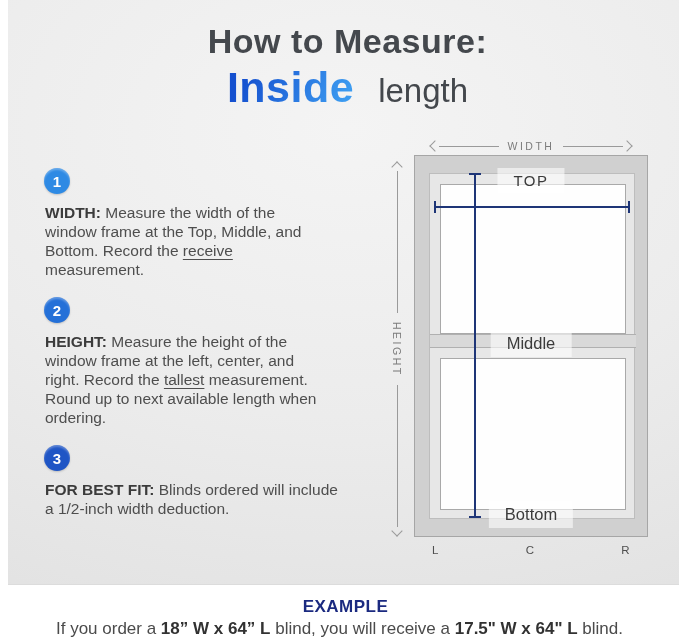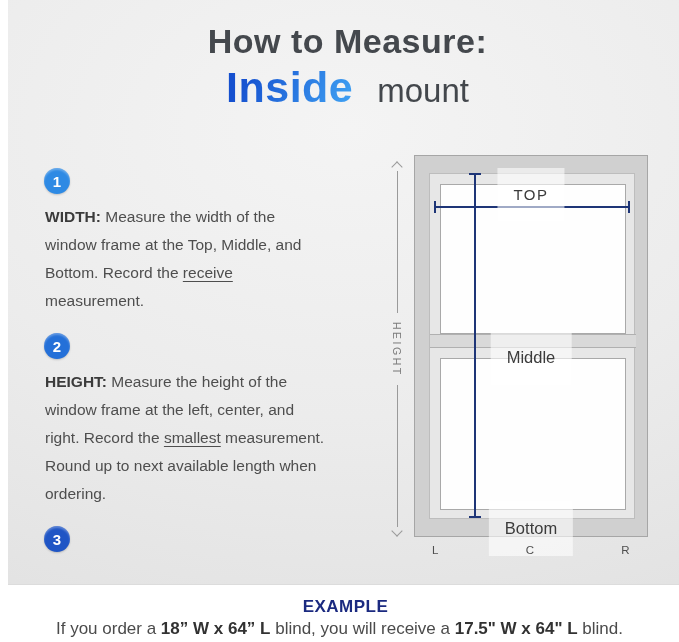--- a/index.html
+++ b/index.html
@@ -20,21 +20,21 @@
     -webkit-background-clip:text;background-clip:text;color:transparent;}
   .t2 .sfx{font-size:33px;font-weight:500;color:#43474c;}
 
   
   #steps{position:absolute;left:33px;top:168px;width:348px;}
   .step{margin-bottom:18px;}
   .badge{width:26px;height:26px;border-radius:50%;color:#fff;font-size:15px;font-weight:700;
     display:flex;align-items:center;justify-content:center;
     box-shadow:inset 0 2px 2px rgba(255,255,255,.28), 0 1px 2px rgba(0,0,0,.18);
     margin-left:3px;margin-bottom:9px;}
-  .desc{font-size:15.5px;line-height:28px;color:#4e4e4e;white-space:pre-line;margin-left:4px;}
+  .desc{font-size:15.5px;line-height:19px;color:#4e4e4e;white-space:pre-line;margin-left:4px;}
   .desc .b{font-weight:700;color:#3b3b3b;}
   .desc .u{text-decoration:underline;text-underline-offset:3px;}
 
   
   .diagram{position:absolute;left:376px;top:132px;width:296px;height:450px;}
 
   .harrow{position:absolute;left:47px;top:8px;width:200px;display:flex;align-items:center;}
   .harrow .line{flex:1;height:1px;background:#9a9a9a;}
   .harrow .txt{padding:0 9px;font-size:10.5px;letter-spacing:2.5px;color:#7c7c7c;font-weight:500;}
   .chev{width:7px;height:7px;border:0 solid #9a9a9a;border-width:0 0 1.5px 1.5px;display:inline-block;flex:none;}
@@ -57,21 +57,21 @@
   .rail{position:absolute;left:0;top:160px;width:206px;height:14px;box-sizing:border-box;
     background:#d9d9d9;border-top:1px solid #b0b0b0;border-bottom:1px solid #b0b0b0;}
 
   .vline{position:absolute;left:59px;top:17px;width:2px;height:345px;background:var(--measure);}
   .vline::before,.vline::after{content:"";position:absolute;left:-5px;width:12px;height:2px;background:var(--measure);}
   .vline::before{top:0;} .vline::after{bottom:0;}
   .hline{position:absolute;left:19px;top:50px;width:196px;height:2px;background:var(--measure);}
   .hline::before,.hline::after{content:"";position:absolute;top:-5px;width:2px;height:12px;background:var(--measure);}
   .hline::before{left:0;} .hline::after{right:0;}
 
-  .plabel{position:absolute;left:50%;transform:translateX(-50%);padding:18px 16px;
+  .plabel{position:absolute;left:50%;transform:translateX(-50%);padding:4px 16px;
     background:rgba(255,255,255,.58);color:#3b3b3b;white-space:nowrap;}
   .lbl-top{top:12px;font-size:15px;letter-spacing:1.5px;font-weight:500;}
   .lbl-middle{top:174px;font-size:16.5px;font-weight:500;}
   .lbl-bottom{top:345px;font-size:16.5px;font-weight:500;}
 
   .ticks{position:absolute;left:30px;top:412px;width:234px;box-sizing:border-box;
     display:flex;justify-content:space-between;padding:0 18px;
     font-size:11.5px;color:#4f4f4f;letter-spacing:.5px;}
 
   
@@ -84,47 +84,56 @@
 <body>
 
 <div class="stage">
 
   <div class="main">
 
     <div class="titles">
       <div class="t1">How to Measure:</div>
       <div class="t2">
         <span class="hl">Inside</span>
-        <span class="sfx">mount</span>
+        <span class="sfx">length</span>
       </div>
     </div>
 
     <section id="steps">
         <div class="step">
           <div class="badge" style="background: rgb(46, 138, 228);">1</div>
           <div class="desc"><span class="b">WIDTH: </span><span>Measure the width of the
 window frame at the Top, Middle, and
 Bottom. Record the </span><span class="u">receive</span><span>
 measurement.</span></div>
         </div>
         <div class="step">
           <div class="badge" style="background: rgb(36, 112, 216);">2</div>
           <div class="desc"><span class="b">HEIGHT: </span><span>Measure the height of the
 window frame at the left, center, and
-right. Record the </span><span class="u">smallest</span><span> measurement.
+right. Record the </span><span class="u">tallest</span><span> measurement.
 Round up to next available length when
 ordering.</span></div>
         </div>
         <div class="step">
           <div class="badge" style="background: rgb(31, 85, 197);">3</div>
+          <div class="desc"><span class="b">FOR BEST FIT: </span><span>Blinds ordered will include
+a 1/2-inch width deduction.</span></div>
         </div>
       </section>
 
     <div class="diagram">
 
+      <div class="harrow">
+        <span class="chev chev-l"></span>
+        <span class="line"></span>
+        <span class="txt">WIDTH</span>
+        <span class="line"></span>
+        <span class="chev chev-r"></span>
+      </div>
 
       <div class="varrow">
         <span class="chev chev-u"></span>
         <span class="line"></span>
         <span class="txt">HEIGHT</span>
         <span class="line"></span>
         <span class="chev chev-d"></span>
       </div>
 
       <div class="window">

